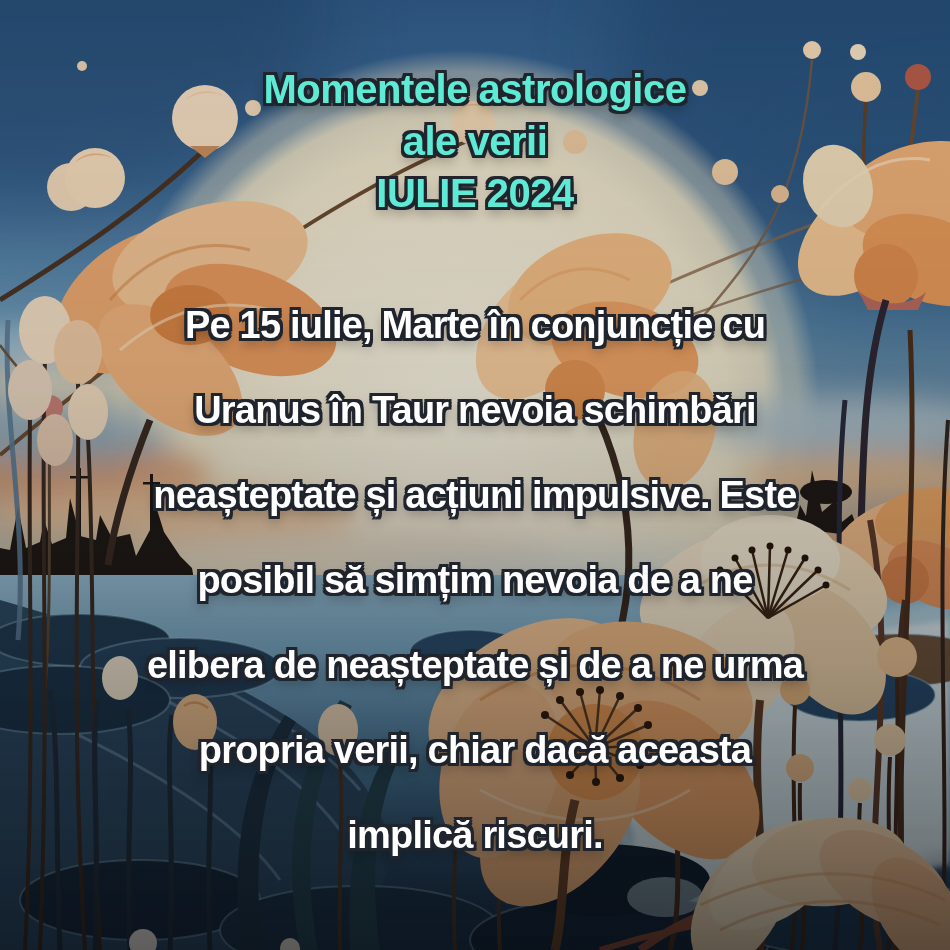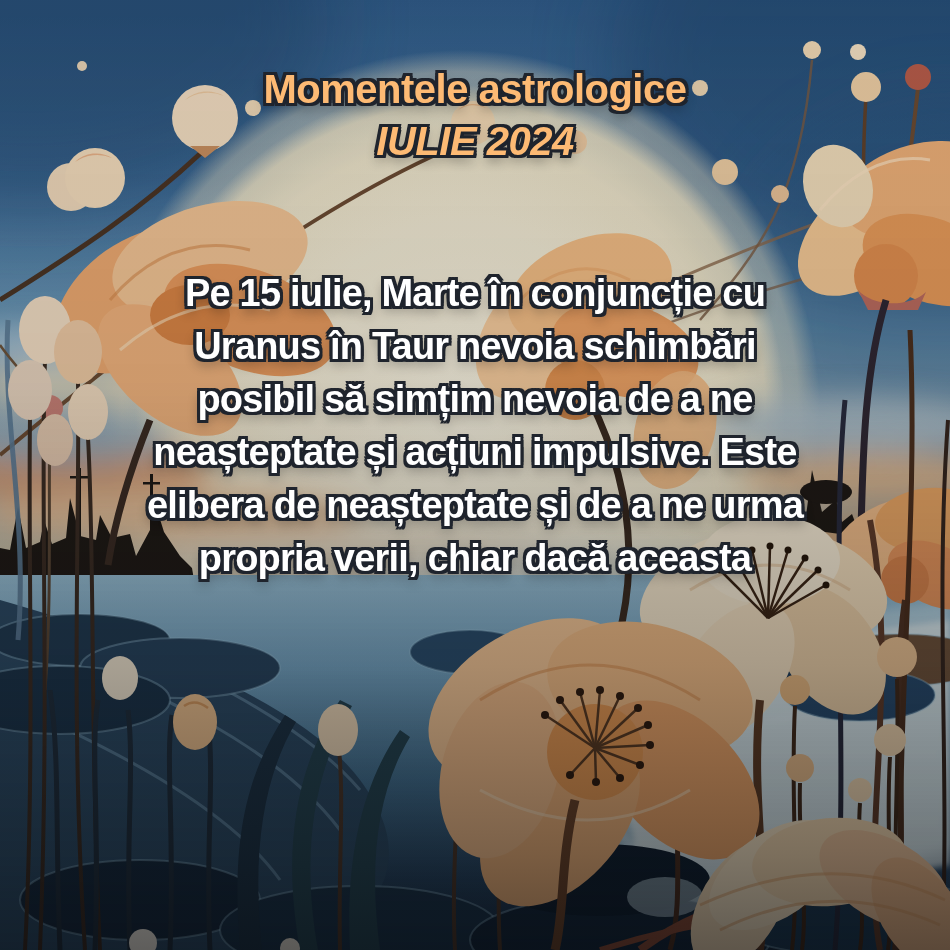--- a/index.html
+++ b/index.html
@@ -15,39 +15,40 @@
       rgba(10,14,22,.10) 0%,
       rgba(10,14,22,.15) 40%,
       rgba(8,10,16,.32) 70%,
       rgba(5,7,11,.50) 90%,
       rgba(4,6,10,.62) 100%);
   }
   .text-layer{position:absolute;inset:0;}
   .title{position:absolute;top:63px;left:0;width:100%;text-align:center;margin:0;}
   .t-line{
     display:block;font-size:40px;line-height:52px;font-weight:bold;
-    color:#fdba74;letter-spacing:-0.5px;
+    color:#5eead4;letter-spacing:-0.5px;
     text-shadow:
       -3px -3px 0 #1f242d,0 -3px 0 #1f242d,3px -3px 0 #1f242d,
       -3px 0 0 #1f242d,3px 0 0 #1f242d,
       -3px 3px 0 #1f242d,0 3px 0 #1f242d,3px 3px 0 #1f242d,
       2px -2px 0 #1f242d,-2px 2px 0 #1f242d,2px 2px 0 #1f242d,-2px -2px 0 #1f242d,
       0 6px 12px rgba(0,0,0,.40);
   }
-  .t-italic{font-style:italic;}
+  .t-italic{}
   .body-text{position:absolute;top:267px;left:0;width:100%;text-align:center;margin:0;}
   .b-line{
     display:block;font-size:38px;line-height:53px;font-weight:bold;
     color:#fff;letter-spacing:-0.8px;
     text-shadow:
       -3px -3px 0 #1f242d,0 -3px 0 #1f242d,3px -3px 0 #1f242d,
       -3px 0 0 #1f242d,3px 0 0 #1f242d,
       -3px 3px 0 #1f242d,0 3px 0 #1f242d,3px 3px 0 #1f242d,
       2px -2px 0 #1f242d,-2px 2px 0 #1f242d,2px 2px 0 #1f242d,-2px -2px 0 #1f242d,
       0 6px 12px rgba(0,0,0,.40);
+    margin-top: 32px;
   }
 </style>
 </head>
 <body>
 
 <div class="poster">
 
   <svg class="bg" viewBox="0 0 950 950" aria-hidden="true">
     <defs>
       <linearGradient id="gSky" x1="0" y1="0" x2="0" y2="1">
@@ -395,24 +396,26 @@
       <path d="M700,905 Q830,845 945,900" stroke="#d99a5e" stroke-width="3" fill="none" opacity="0.5"></path>
       <path d="M720,930 Q830,875 940,925" stroke="#d99a5e" stroke-width="3" fill="none" opacity="0.5"></path>
     </g>
   </svg>
 
   <div class="overlay"></div>
 
   <div class="text-layer">
     <h1 class="title">
       <span class="t-line">Momentele astrologice</span>
+      <span class="t-line">ale verii</span>
       <span class="t-line t-italic">IULIE 2024</span>
     </h1>
     <p class="body-text">
       <span class="b-line">Pe 15 iulie, Marte în conjuncție cu</span>
       <span class="b-line">Uranus în Taur nevoia schimbări</span>
+      <span class="b-line">neașteptate și acțiuni impulsive. Este</span>
       <span class="b-line">posibil să simțim nevoia de a ne</span>
-      <span class="b-line">neașteptate și acțiuni impulsive. Este</span>
       <span class="b-line">elibera de neașteptate și de a ne urma</span>
       <span class="b-line">propria verii, chiar dacă aceasta</span>
+      <span class="b-line">implică riscuri.</span>
     </p>
   </div>
 </div>
 
 </body></html>

